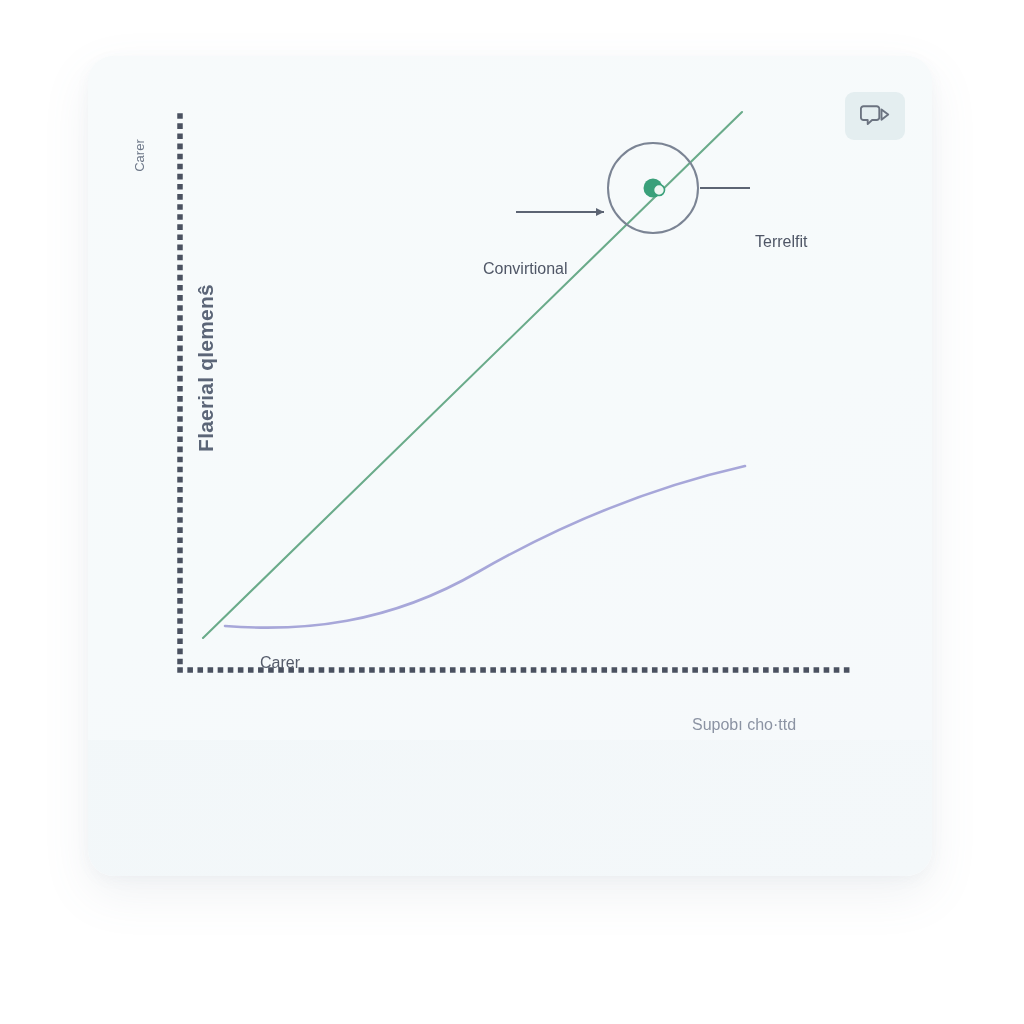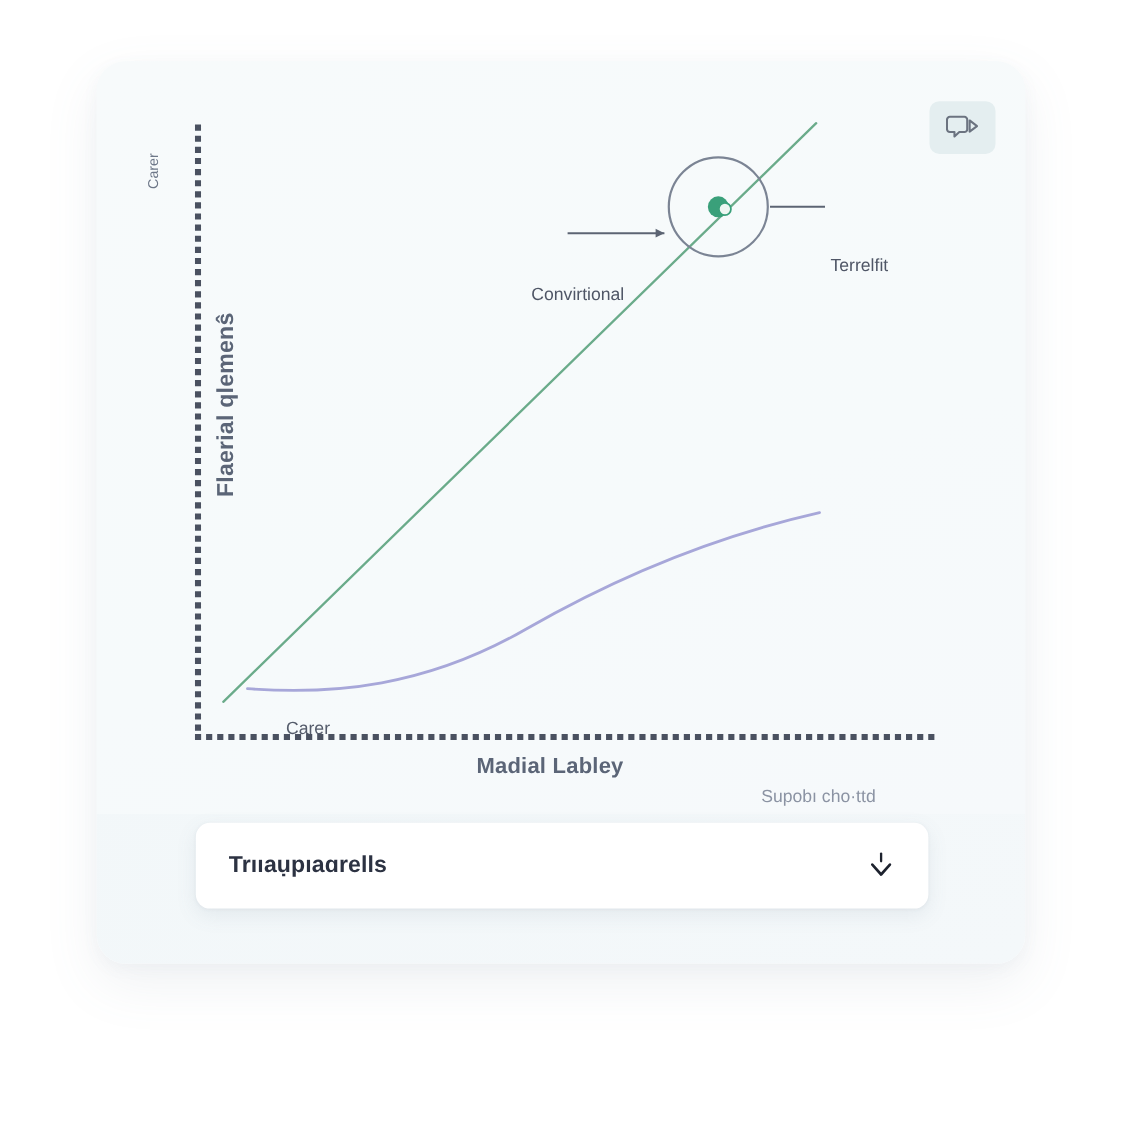--- a/index.html
+++ b/index.html
@@ -202,35 +202,25 @@
         <line x1="428" y1="156" x2="516" y2="156" stroke="#5c6473" stroke-width="1.8"></line>
         <path d="M516 156 l-8 -4 l0 8 z" fill="#5c6473"></path>
 
         <line x1="612" y1="132" x2="662" y2="132" stroke="#5c6473" stroke-width="1.8"></line>
       </svg>
 
       <div class="y-axis-title">Flaerial qlemenŝ</div>
 
       <div class="y-axis-tick-label">Carer</div>
 
-      <div class="x-axis-title">Madial Labley</div>
 
       <div class="x-axis-note">Supobı cho·ttd</div>
 
       <div class="annot annot-conventional">Convirtional</div>
 
       <div class="annot annot-terrelfit">Terrelfit</div>
 
       <div class="annot annot-posion">Carer</div>
     </div>
 
-    <div class="select-bar">
-      <span class="select-label">Trııaụpıaɑrells</span>
-      <span class="select-chevron">
-        <svg width="24" height="28" viewBox="0 0 24 28">
-          <line x1="12" y1="3" x2="12" y2="10" stroke="#1d222e" stroke-width="2.1" stroke-linecap="round"></line>
-          <path d="M4 13 L12 22 L20 13" fill="none" stroke="#1d222e" stroke-width="2.4" stroke-linecap="round" stroke-linejoin="round"></path>
-        </svg>
-      </span>
-    </div>
 
   </div>
 </div>
 
 </body></html>

